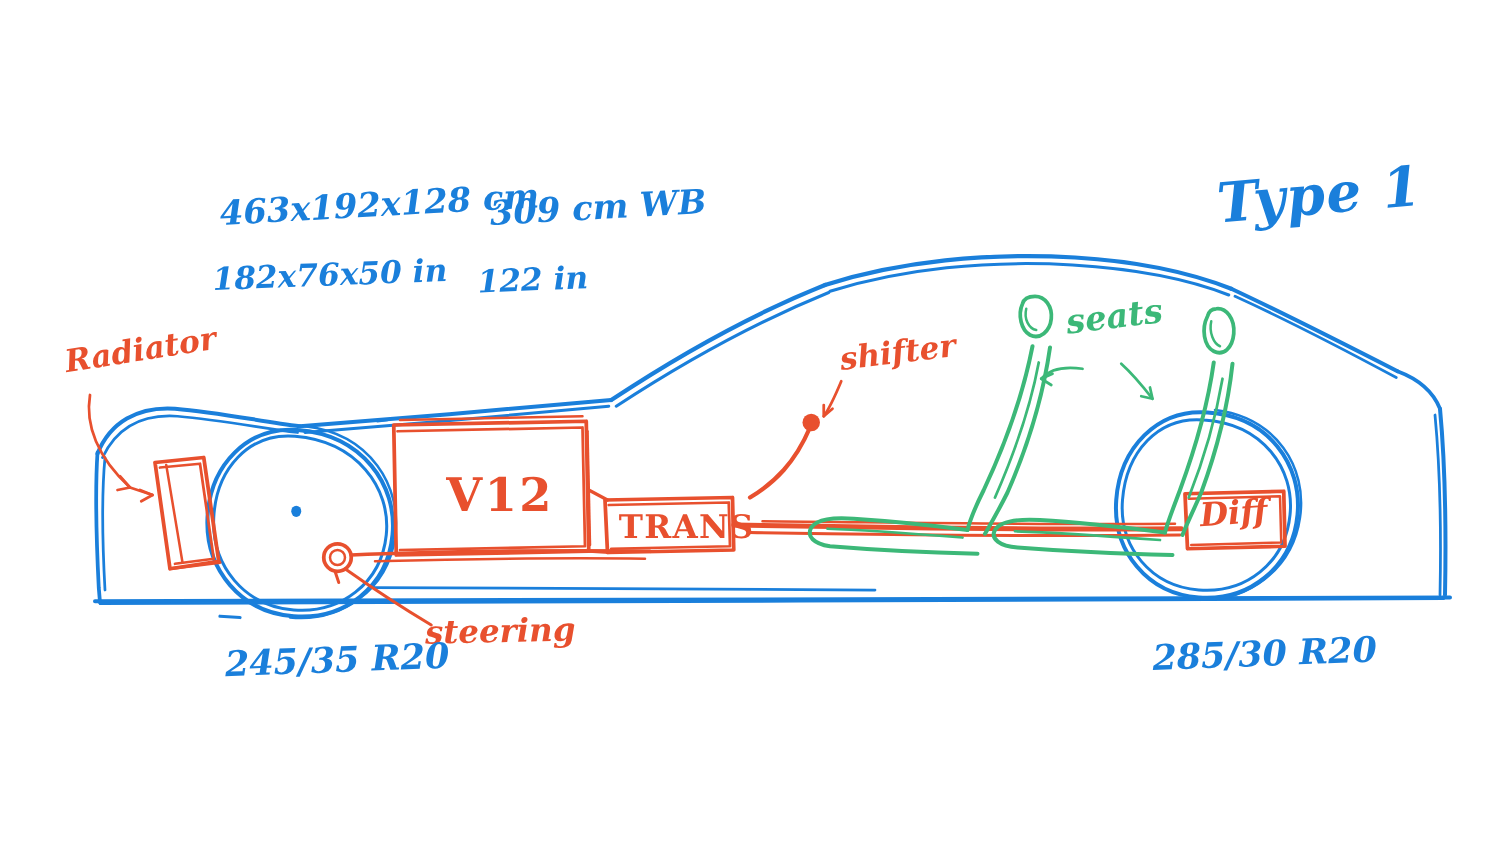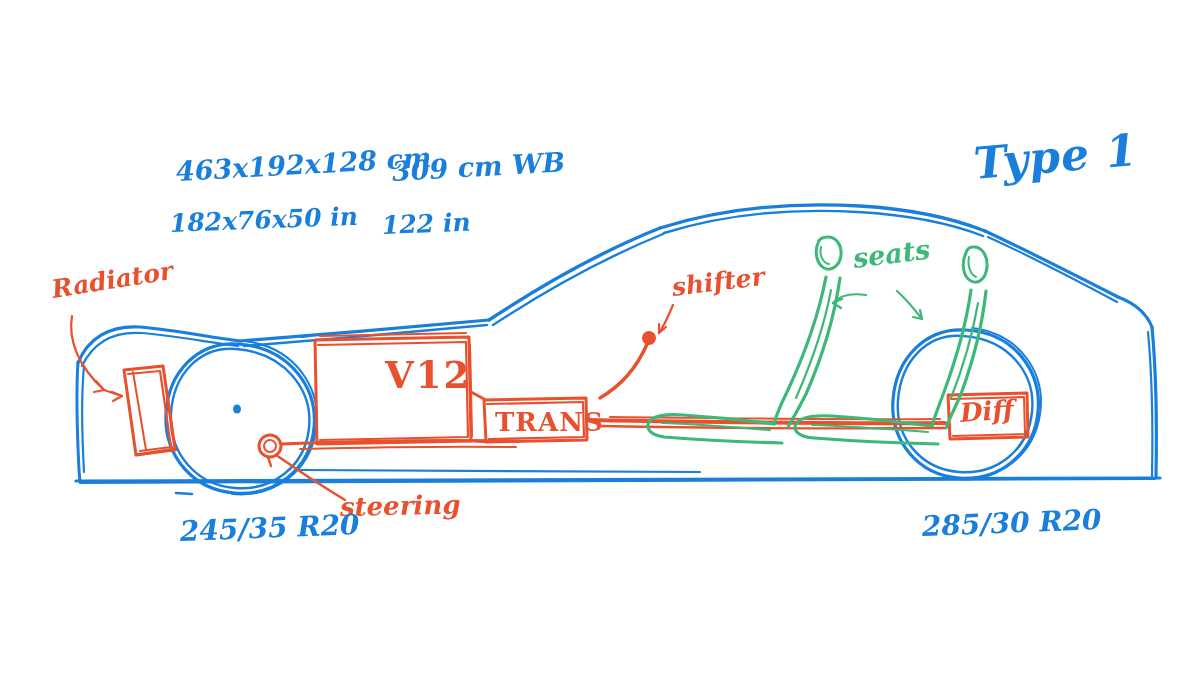--- a/index.html
+++ b/index.html
@@ -217,21 +217,21 @@
   <div class="handwriting ink-blue slant-a" style="left:392px; top:158px; font-size:27px;">309 cm WB</div>
 
   <div class="handwriting ink-blue slant-b" style="left:170px; top:211px; font-size:25px;">182x76x50 in</div>
 
   <div class="handwriting ink-blue slant-b" style="left:382px; top:213px; font-size:25px;">122 in</div>
 
   <div class="handwriting ink-blue slant-c" style="left:974px; top:142px; font-size:44px; letter-spacing:1px;">Type 1</div>
 
   <div class="handwriting ink-red slant-e" style="left:52px; top:277px; font-size:25px;">Radiator</div>
 
-  <div class="handwriting ink-red upright" style="left:357px; top:357px; font-size:37px; letter-spacing:2px;margin-left:28px;">V12</div>
+  <div class="handwriting ink-red upright" style="left:357px; top:378px; font-size:37px; letter-spacing:2px;">V12</div>
 
   <div class="handwriting ink-red upright" style="left:495px; top:409px; font-size:26px; letter-spacing:1px;">TRANS</div>
 
   <div class="handwriting ink-red slant-d" style="left:672px; top:275px; font-size:25px;">shifter</div>
 
   <div class="handwriting ink-green slant-d" style="left:853px; top:245px; font-size:27px;">seats</div>
 
   <div class="handwriting ink-red slant-g" style="left:960px; top:400px; font-size:26px;">Diff</div>
 
   <div class="handwriting ink-red slant-f" style="left:340px; top:494px; font-size:26px;">steering</div>

